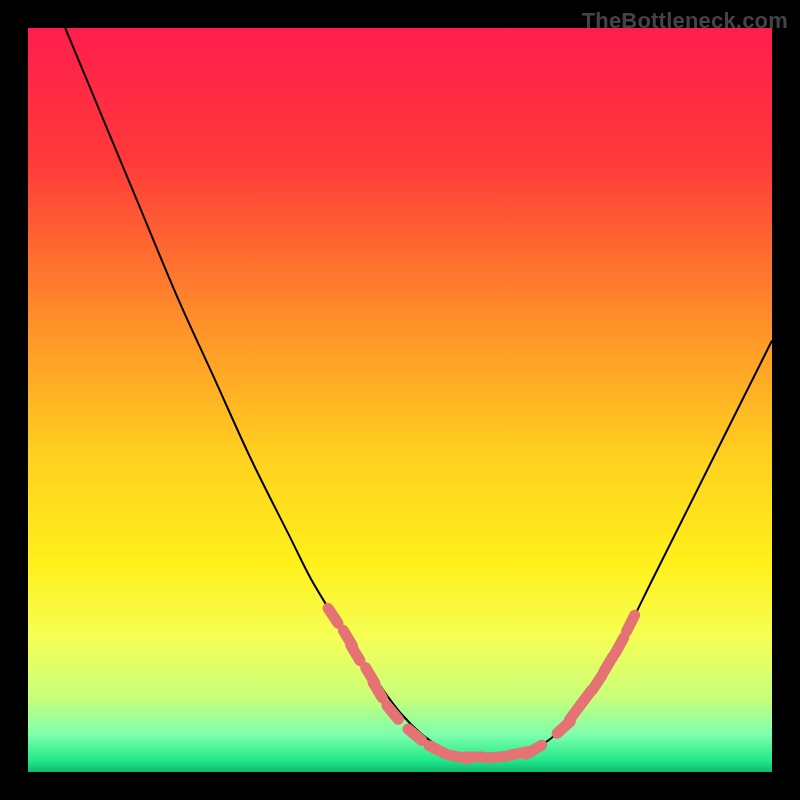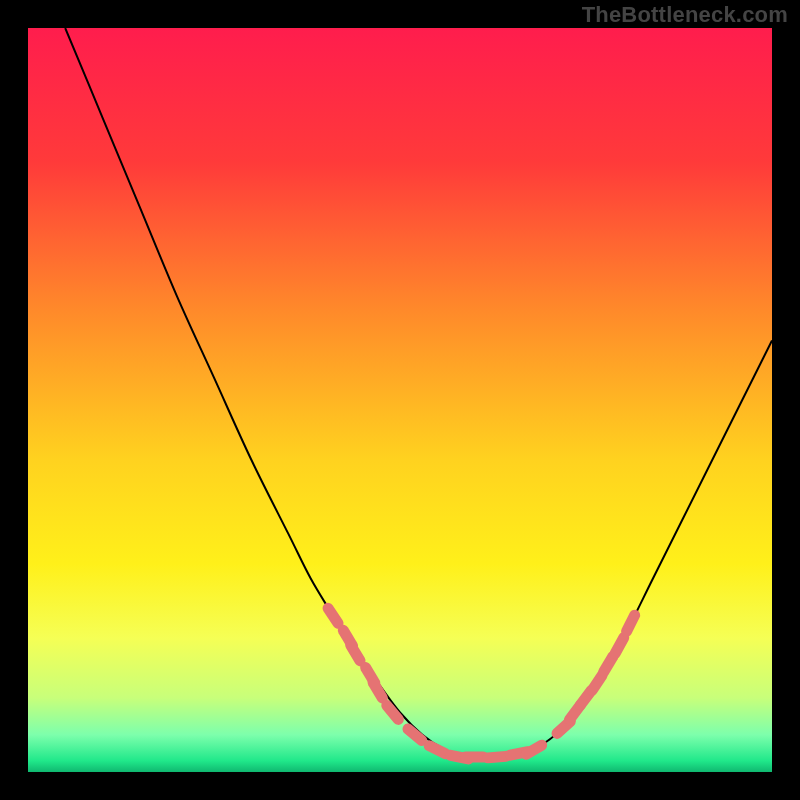--- a/index.html
+++ b/index.html
@@ -12,21 +12,21 @@
     font-family: Arial, Helvetica, sans-serif;
   }
   .frame {
     position: relative;
     width: 800px;
     height: 800px;
     background: #000;
   }
   .watermark {
     position: absolute;
-    top: 2px;
+    top: 8px;
     right: 12px;
     color: #444;
     font-size: 22px;
     font-weight: 600;
     letter-spacing: 0.2px;
     user-select: none;
   }
   .plot {
     position: absolute;
     left: 28px;

